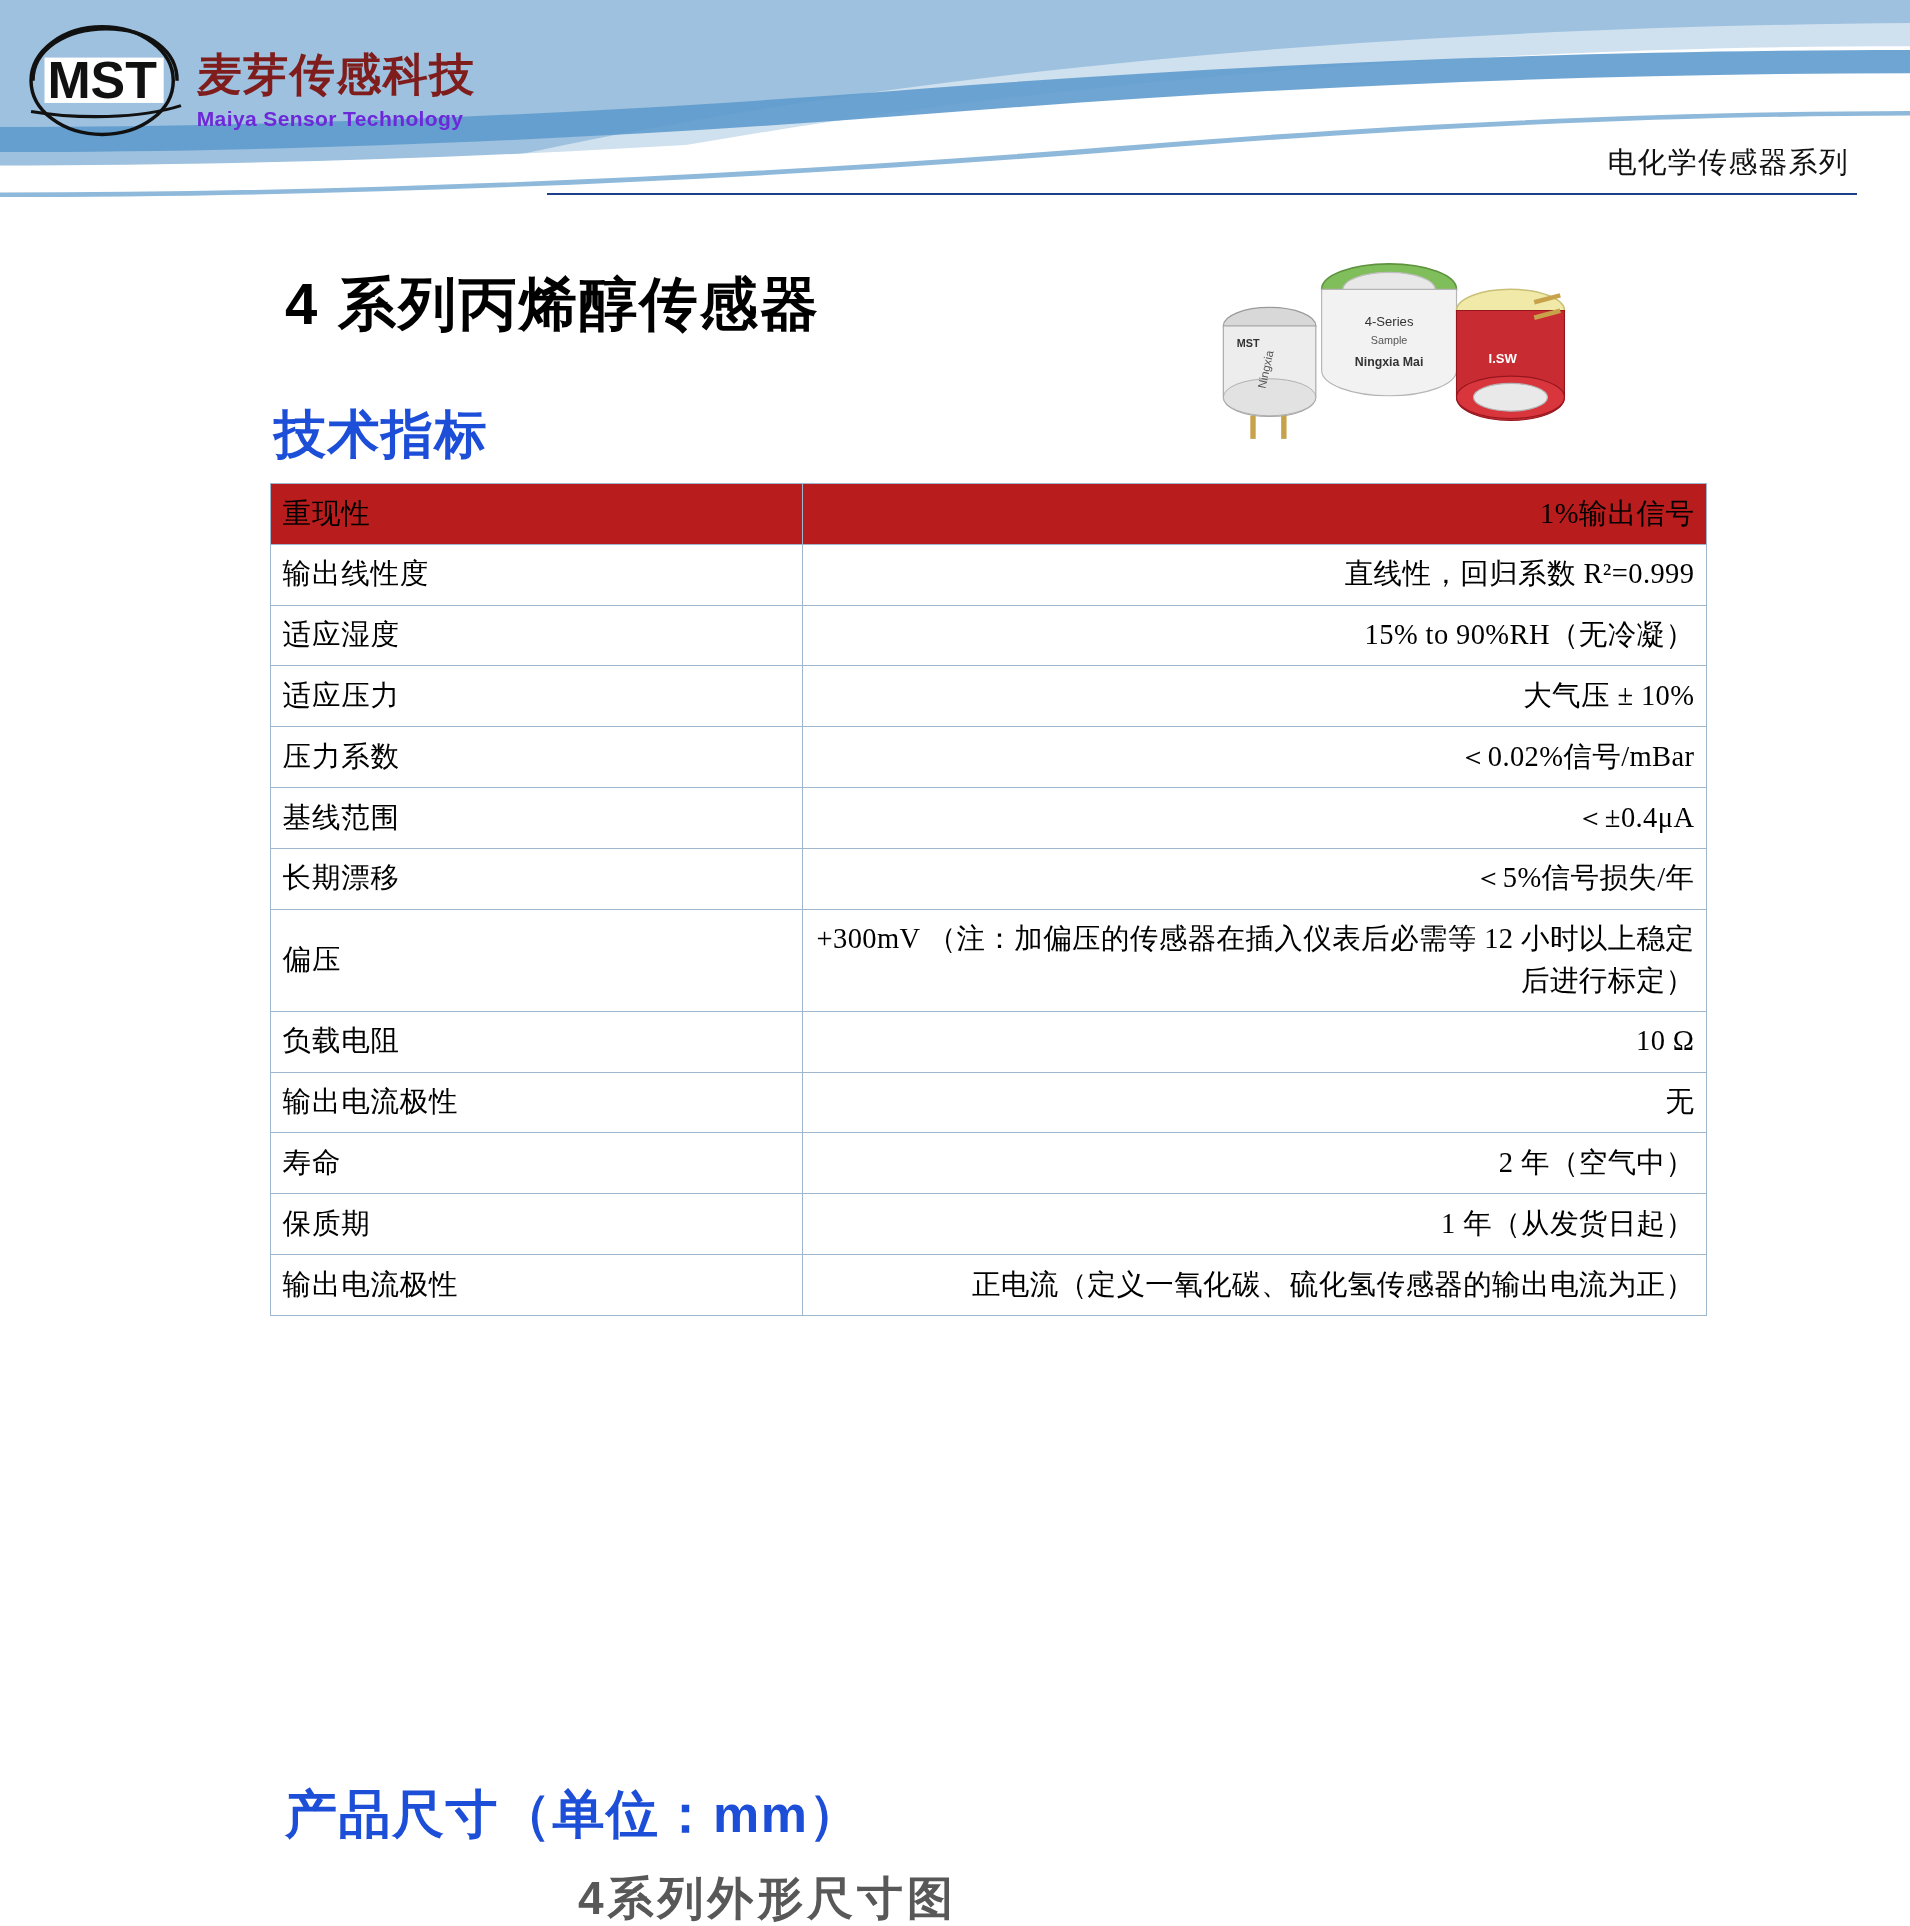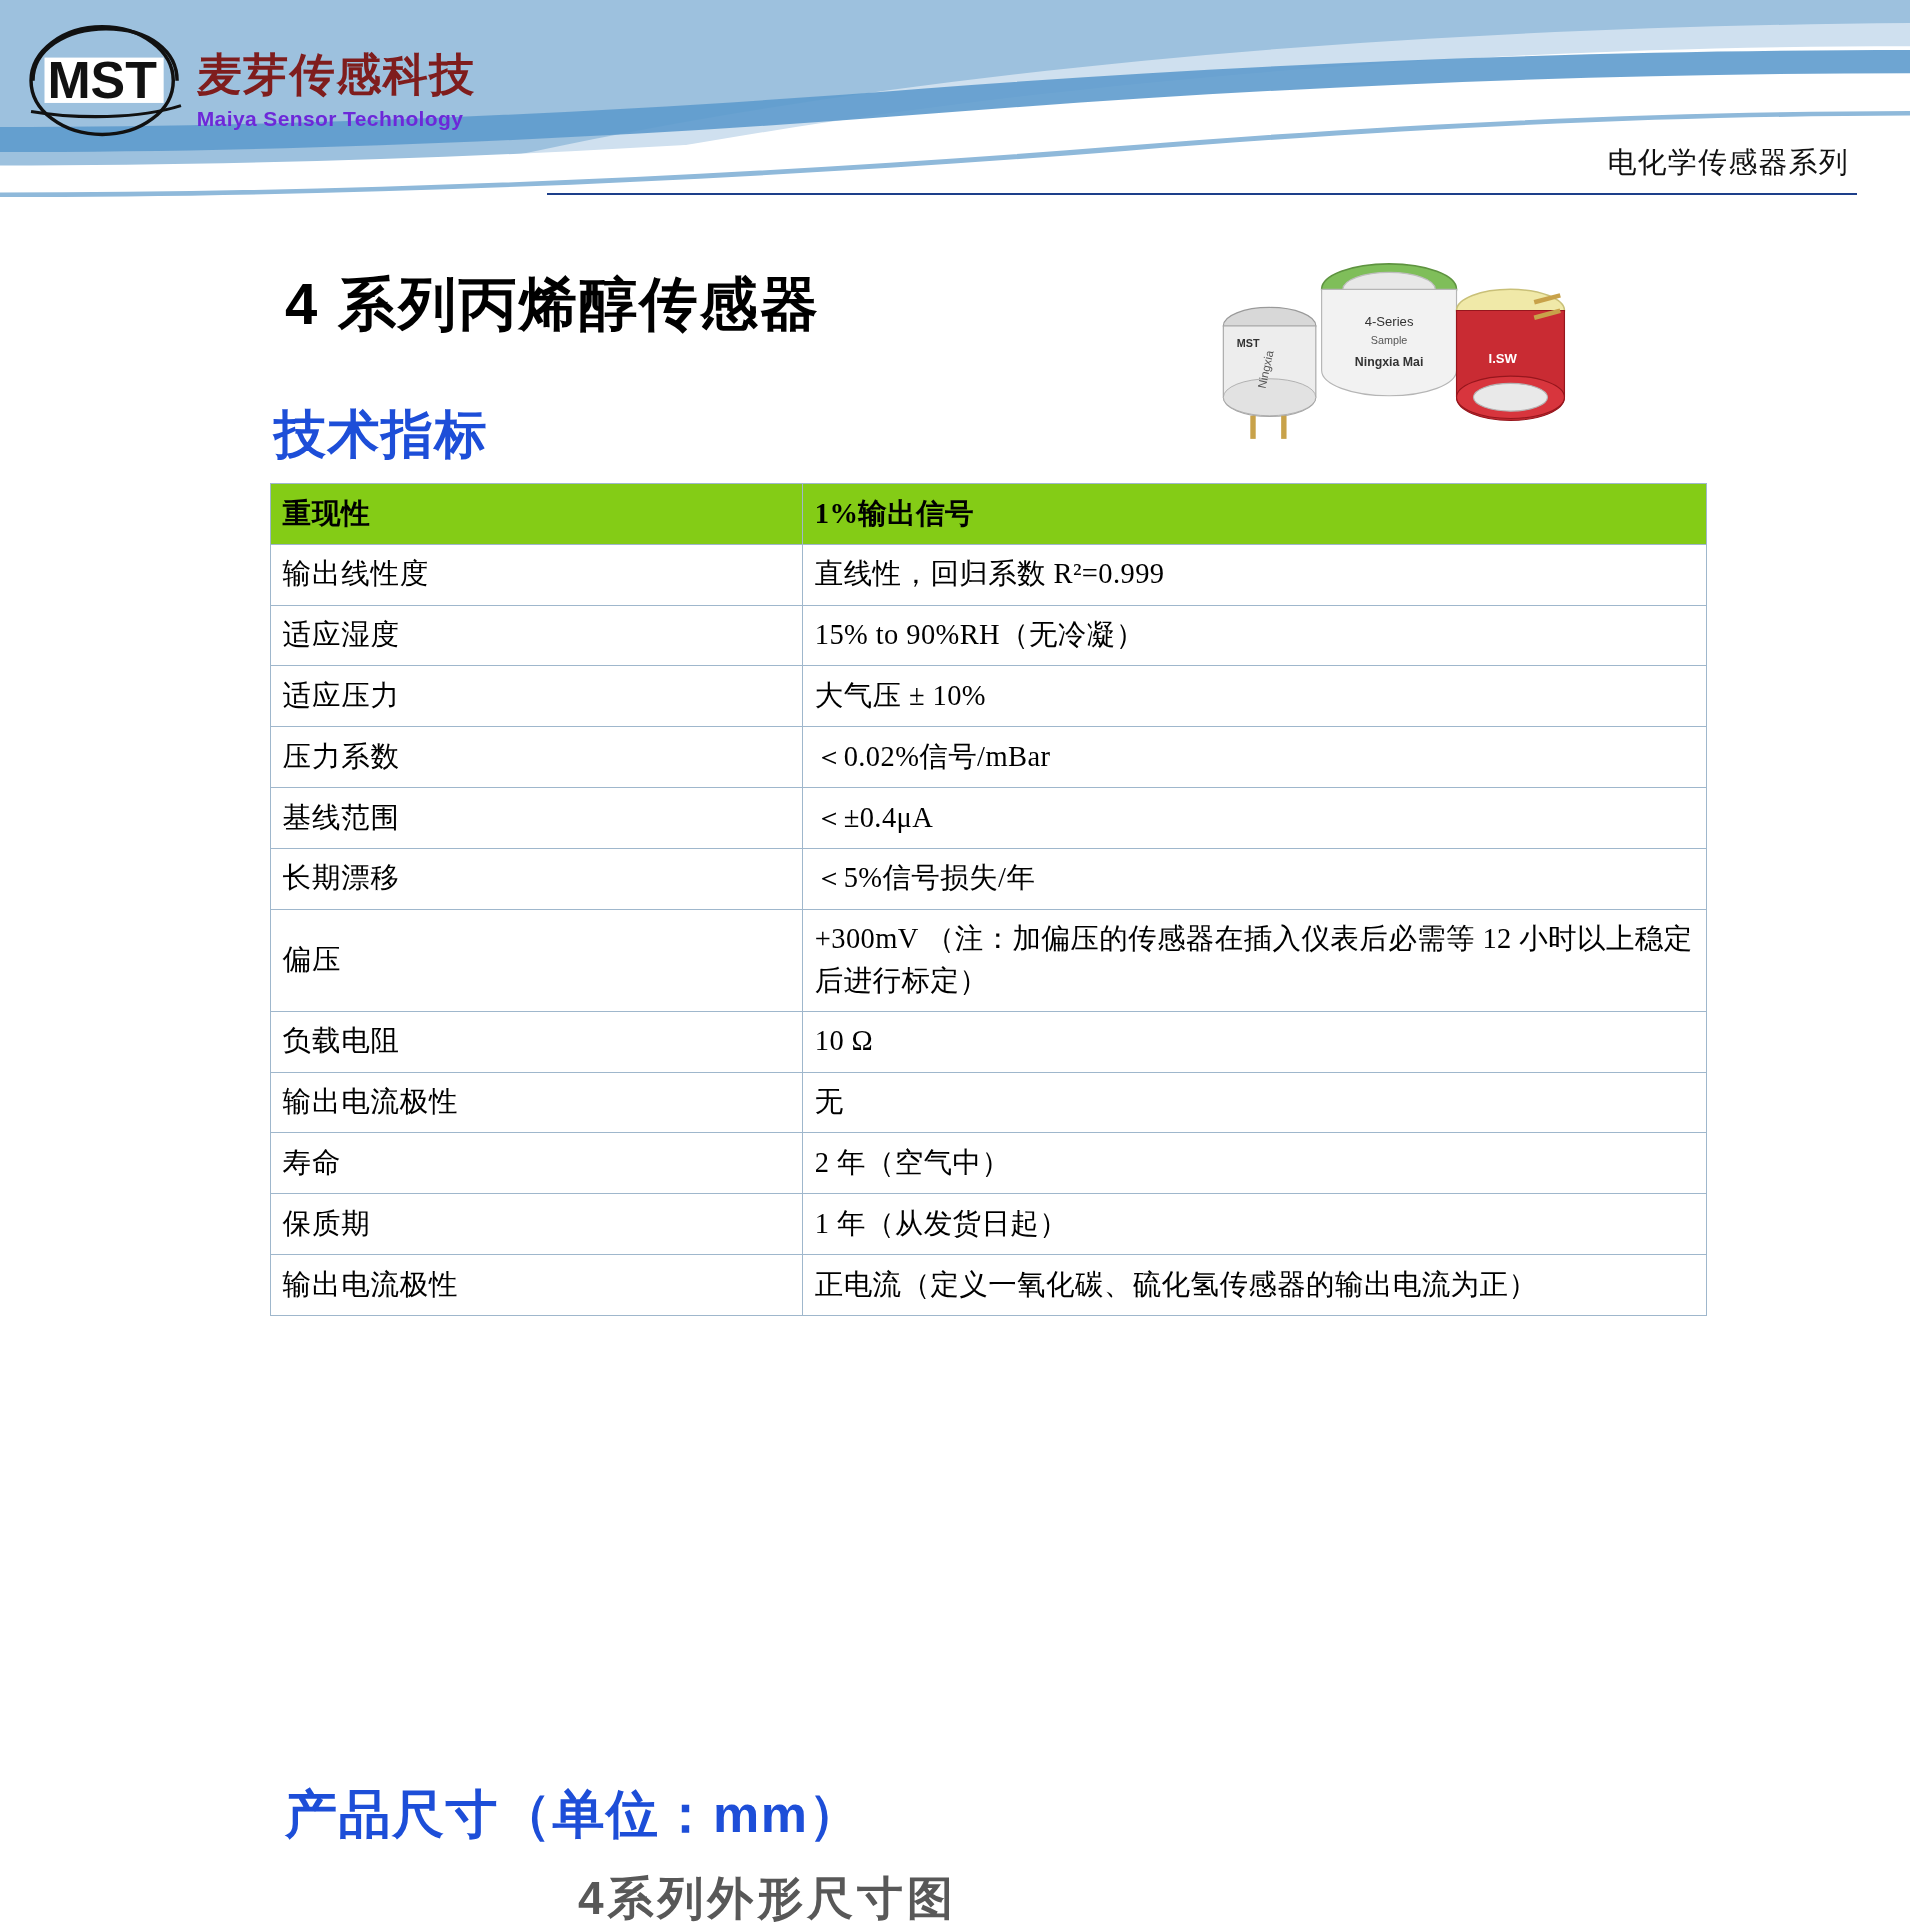--- a/index.html
+++ b/index.html
@@ -135,24 +135,24 @@
     line-height: 1.45;
   }
   table.spec td.k {
     width: 508px;
     font-family: "Liberation Serif", serif;
     letter-spacing: 0.8px;
   }
   table.spec td.v {
     font-family: "Liberation Serif", serif;
     letter-spacing: 0.4px;
+    text-align: right;
   }
   table.spec tr.shaded td {
-    background: #84cc16;
-    font-weight: bold;
+    background: #b91c1c;
   }
 
   
   .dim-heading {
     position: absolute;
     top: 1637px;
     left: 578px;
     font-family: "Liberation Sans", sans-serif;
     font-weight: bold;
     font-size: 46px;

